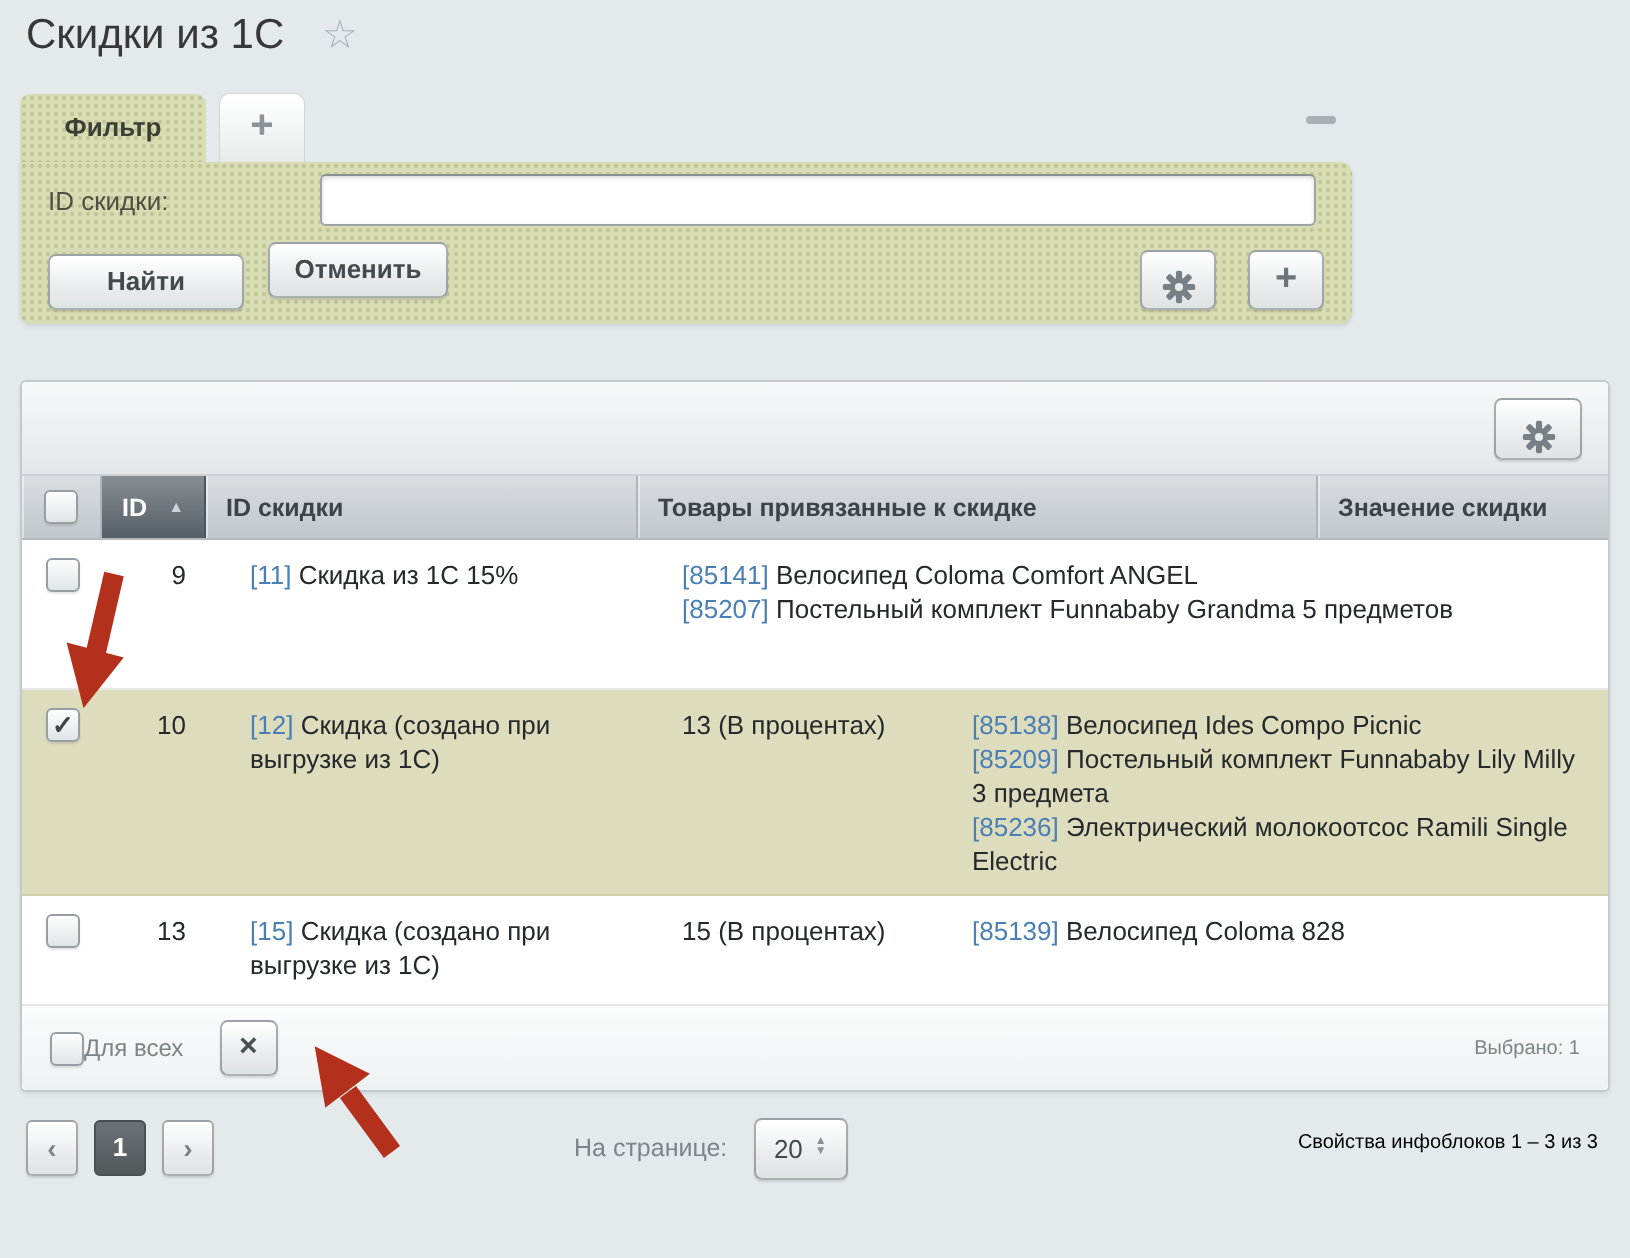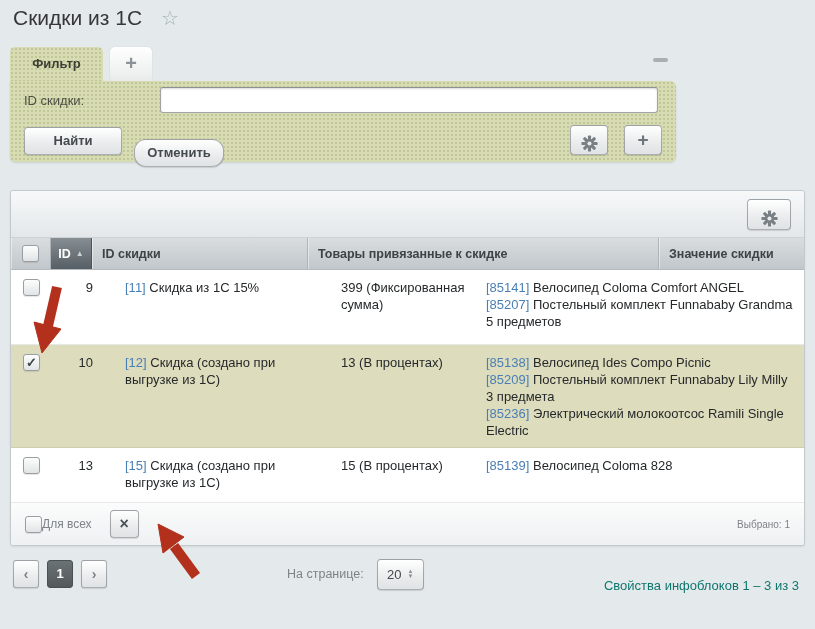--- a/index.html
+++ b/index.html
@@ -47,21 +47,21 @@
     font-family:"Liberation Sans",sans-serif; font-size:13px; padding:0 6px; color:#333;
   }
   .btn {
     display:inline-block;
     background: linear-gradient(#ffffff,#e8eaeb 65%, #e0e3e4);
     border:1px solid rgba(70,80,86,0.45); border-radius:4px;
     box-shadow: inset 0 1px 0 rgba(255,255,255,0.7), 0 1px 1px rgba(0,0,0,0.12);
     color:#43494d; font-weight:bold; font-size:13px; text-align:center; cursor:default;
   }
   .btn-find    { position:absolute; left:14px;  top:46px; width:98px; height:28px; line-height:26px; }
-  .btn-cancel  { position:absolute; left:124px; top:58px; width:90px; height:28px; line-height:26px;border-radius:12px; }
+  .btn-cancel  { position:absolute; left:124px; top:40px; width:90px; height:28px; line-height:26px; }
   .btn-gear-filter { position:absolute; left:560px; top:44px; width:38px; height:30px; line-height:28px; }
   .btn-plus-filter { position:absolute; left:614px; top:44px; width:38px; height:30px; line-height:27px; font-size:19px; color:#6e7579; }
   .gear-svg { vertical-align:middle; margin-top:5px; }
   .gear-svg .g { fill:#788085; }
 
   
   .grid {
     position:absolute; left:10px; top:190px; width:795px;
     background:#fff; border:1px solid #c3c9cd; border-radius:3px;
     box-shadow: 0 1px 2px rgba(0,0,0,0.08);
@@ -75,21 +75,21 @@
 
   .grid-header {
     display:flex; height:32px;
     background: linear-gradient(#d9dde0,#c1c7cb);
     border-bottom:1px solid #b3b9bd;
     font-size:12.5px; font-weight:bold; color:#3e4347;
   }
   .hcell { display:flex; align-items:center; padding:0 10px; border-right:1px solid #aeb4b8; box-shadow: inset 1px 0 0 rgba(255,255,255,0.45); }
   .hcell:last-child { border-right:none; }
   .hc0 { width:40px; justify-content:center; }
-  .hc1 { width:41px; justify-content:center; gap:5px;
+  .hc1 { width:52px; justify-content:space-between; gap:5px;
          background: linear-gradient(#868e94,#575f66); color:#fff;
          box-shadow:none; border-right:1px solid #4d545a; }
   .hc2 { width:216px; } .hc3 { width:145px; } .hc4 { flex:1; }
   .sort-arrow { font-size:8px; color:#ced3d6; line-height:8px; }
 
   .grid-row { display:flex; font-size:13px; color:#26292b; border-bottom:1px solid #e6e8e9; background:#fff; }
   .grid-row.selected { background: var(--selected-row,#dddcbc); border-color:#cfcfae; }
   .cell { padding:9px 10px 8px; line-height:17px; }
   .c0 { width:40px; padding:9px 0 0 12px; }
   .c1 { width:64px; text-align:right; padding-right:22px; }
@@ -129,21 +129,21 @@
   .pg-next { left:71px; color:#7d8387; }
   .per-page-wrap { position:absolute; left:277px; top:0; height:34px; display:flex; align-items:center; }
   .per-page-label { font-size:12.5px; color:#7d8387; }
   .per-page-control {
     margin-left:13px; width:47px; height:31px; line-height:29px;
     display:flex; align-items:center; justify-content:center; gap:6px;
     font-weight:normal; font-size:13px; color:#43494d;
   }
   .spinner { display:flex; flex-direction:column; line-height:5px; }
   .spinner span { font-size:6px; color:#8a9196; }
-  .summary { position:absolute; right:6px; top:21px; font-size:13px; color:#0f766e; }
+  .summary { position:absolute; right:6px; top:9px; font-size:10px; color:#000000; }
 
   
   .annot { position:absolute; pointer-events:none; }
   .arrow-shape { fill: var(--arrow,#b2301c); stroke: var(--arrow,#b2301c); }
 </style>
 </head>
 <body>
 
 <div class="page-title">Скидки из 1С</div>
 <div class="fav-star">☆</div>
@@ -203,21 +203,20 @@
 
   <div class="grid-row row-1">
     <div class="cell c0">
         <div class="cb"></div>
       </div>
     <div class="cell c1">9</div>
     <div class="cell c2">
       <span class="link">[11]</span>
       <span>Скидка из 1С 15%</span>
     </div>
-    <div class="cell c3">399 (Фиксированная сумма)</div>
     <div class="cell c4">
       <div class="product-line">
         <span class="link">[85141]</span>
         <span>Велосипед Coloma Comfort ANGEL</span>
       </div>
       <div class="product-line">
         <span class="link">[85207]</span>
         <span>Постельный комплект Funnababy Grandma 5 предметов</span>
       </div>
     </div>

